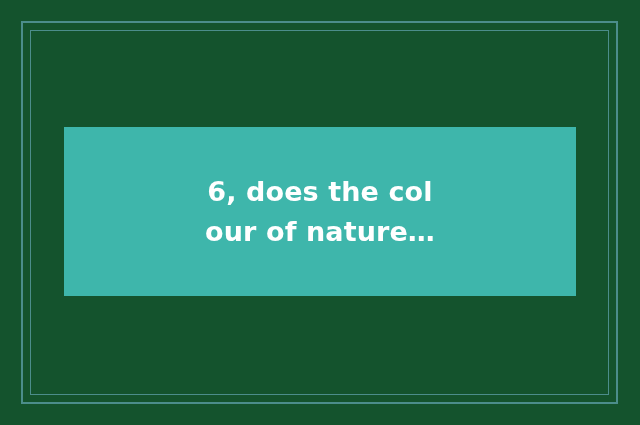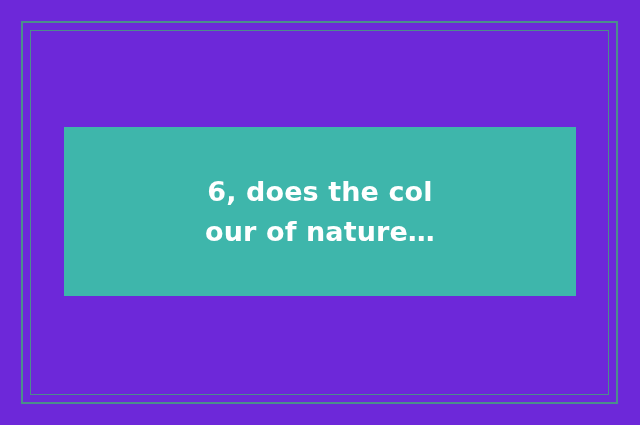--- a/index.html
+++ b/index.html
@@ -10,21 +10,21 @@
     width: 640px;
     height: 425px;
     overflow: hidden;
     font-family: "DejaVu Sans", sans-serif;
   }
 
   #card {
     position: relative;
     width: 640px;
     height: 425px;
-    background: #6d28d9;
+    background: #14532d;
   }
 
   
   #frame-outer {
     position: absolute;
     left: 21px;
     top: 21px;
     width: 597px;
     height: 383px;
     box-sizing: border-box;

